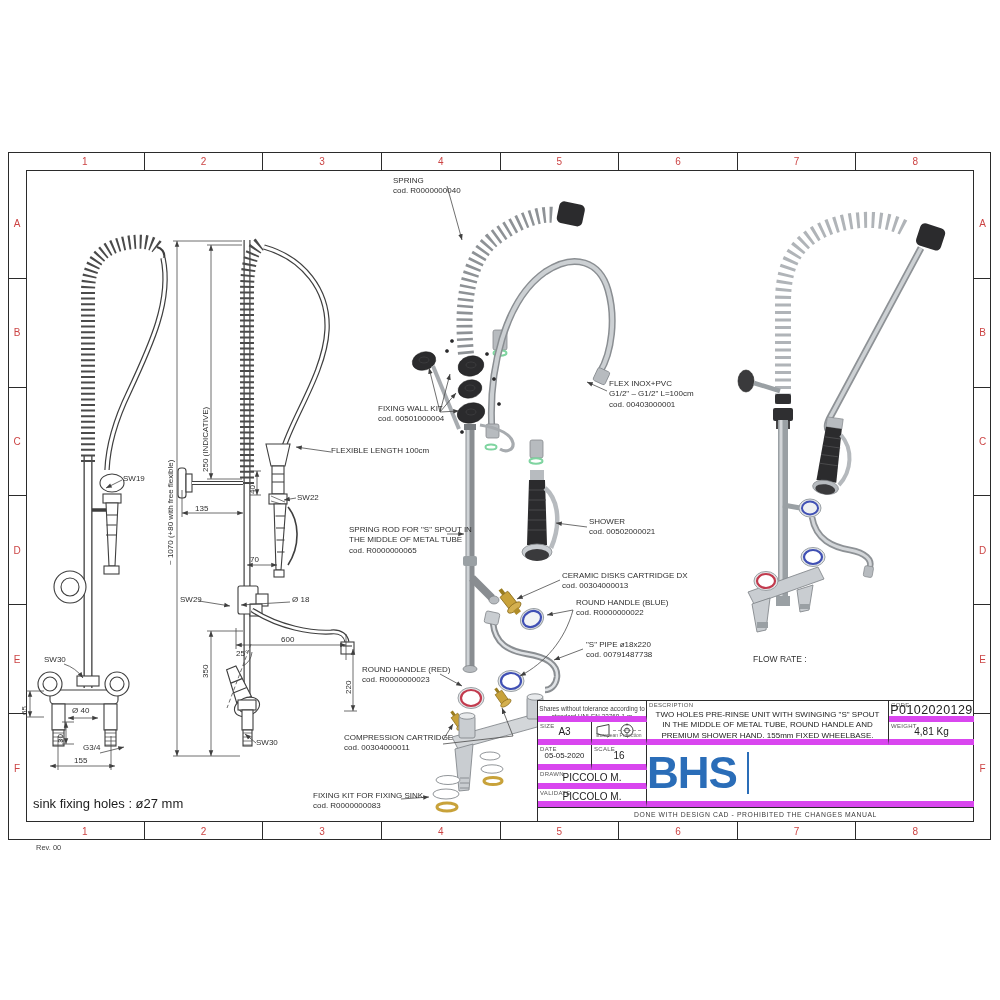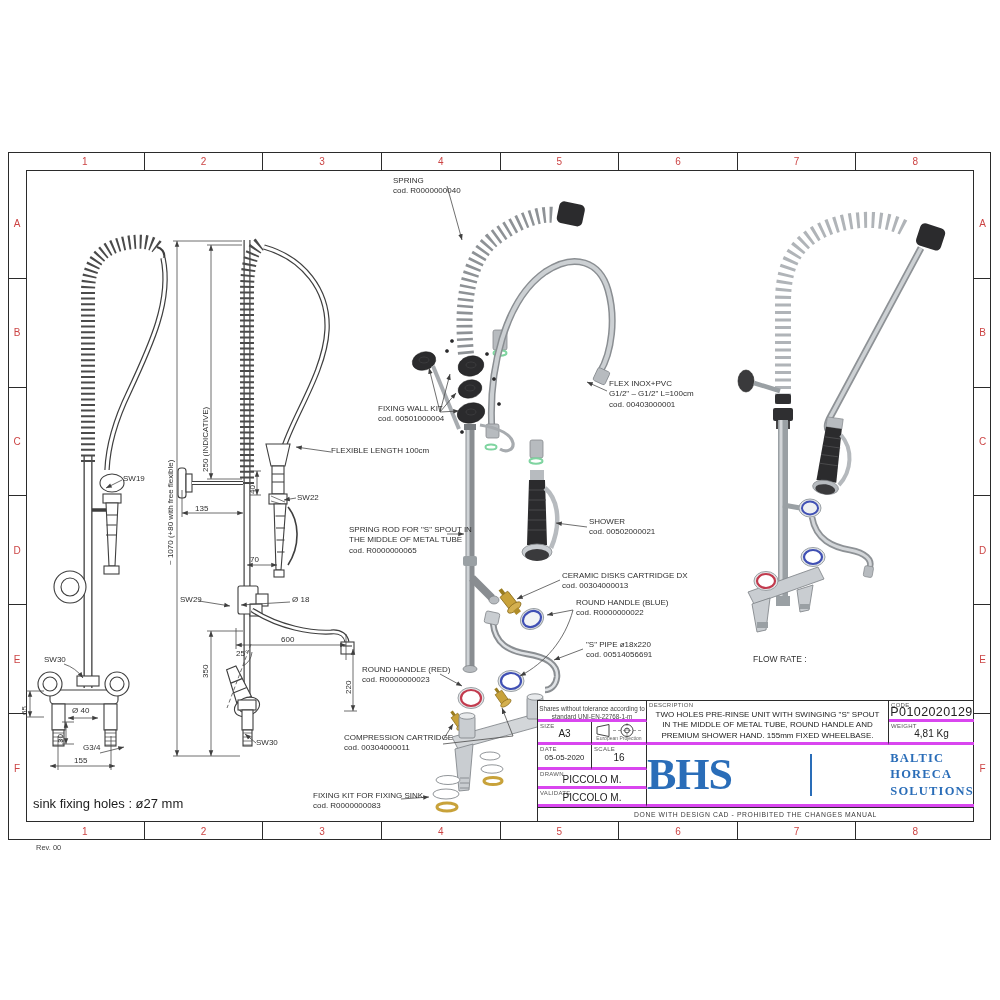--- a/index.html
+++ b/index.html
@@ -19,33 +19,33 @@
   .tv{transform:rotate(-90deg);transform-origin:0 0;}
   .ann{position:absolute;font-size:8px;line-height:1.3;color:#2f2f2f;white-space:nowrap;}
   .big-note{position:absolute;font-size:13px;color:#1c1c1c;}
   .rev{position:absolute;font-size:7.5px;color:#444;}
   .flow{position:absolute;font-size:8.5px;color:#2f2f2f;display:flex;gap:5px;line-height:1.25;}
   .flow .lines{display:flex;flex-direction:column;}
   
   .tb{position:absolute;left:537px;top:700px;width:437px;height:122px;
       border:1px solid #2b2b2b;box-sizing:border-box;background:#fff;}
   .tb .cell{position:absolute;box-sizing:border-box;border-right:1px solid #2b2b2b;
-      border-bottom:3px solid #d946ef;overflow:hidden;}
+      border-bottom:6px solid #d946ef;overflow:hidden;}
   .tb .lbl{position:absolute;top:1px;left:2px;font-size:6px;color:#555;letter-spacing:.3px;}
   .tb .val{position:absolute;left:0;width:100%;text-align:center;font-size:10px;color:#222;
       top:55%;transform:translateY(-50%);}
   .tb .tol{font-size:6.3px;color:#444;text-align:center;padding-top:4px;line-height:1.3;}
   .tb .desc-val{position:absolute;top:9px;left:0;width:100%;padding:0 7px;box-sizing:border-box;
       font-size:8px;line-height:1.3;text-align:center;color:#222;}
   .tb .code-val{font-size:12.5px;letter-spacing:.4px;top:62%;}
   .tb .footer{display:flex;align-items:center;justify-content:center;font-size:6.8px;
       color:#3a3a3a;letter-spacing:.6px;border:none;}
   .tb .projlabel{position:absolute;bottom:1px;left:0;width:100%;text-align:center;
       font-size:5px;color:#666;}
-  .logo{display:flex;align-items:center;justify-content:space-between;gap:10px;height:100%;font-family:Liberation Serif, serif;}
+  .logo{display:flex;align-items:center;justify-content:flex-start;gap:10px;height:100%;}
   .logo .bhs{font-size:44px;font-weight:bold;color:#2a6db8;letter-spacing:-1px;}
   .logo .divider{width:2px;height:42px;background:#2a6db8;}
   .logo .words{display:flex;flex-direction:column;font-size:12.5px;font-weight:bold;
       color:#2a6db8;letter-spacing:1.2px;line-height:1.3;}
 </style>
 </head>
 <body>
 
 <div class="frame" style="left:8px;top:152px;width:983px;height:688px;"></div>
 <div class="frame" style="left:26px;top:170px;width:948px;height:652px;"></div>
@@ -420,21 +420,21 @@
 <div class="ann" style="left:562px;top:571px;">
   <div>CERAMIC DISKS CARTRIDGE DX</div>
   <div>cod. 00304000013</div>
 </div>
 <div class="ann" style="left:576px;top:598px;">
   <div>ROUND HANDLE (BLUE)</div>
   <div>cod. R0000000022</div>
 </div>
 <div class="ann" style="left:586px;top:640px;">
   <div>"S" PIPE ø18x220</div>
-  <div>cod. 00514056691</div>
+  <div>cod. 00791487738</div>
 </div>
 <div class="ann" style="left:362px;top:665px;">
   <div>ROUND HANDLE (RED)</div>
   <div>cod. R0000000023</div>
 </div>
 <div class="ann" style="left:344px;top:733px;">
   <div>COMPRESSION CARTRIDGE</div>
   <div>cod. 00304000011</div>
 </div>
 <div class="ann" style="left:313px;top:791px;">
@@ -495,22 +495,17 @@
   </div>
   <div class="cell" style="left:351px;top:21px;width:85px;height:23px;border-right:none;">
     <span class="lbl">WEIGHT</span>
     <span class="val">4,81 Kg</span>
   </div>
 
   <div class="cell" style="left:109px;top:44px;width:327px;height:62px;border-right:none;">
     <div class="logo">
       <span class="bhs">BHS</span>
       <span class="divider"></span>
-      <span class="words">
-        <span>BALTIC</span>
-        <span>HORECA</span>
-        <span>SOLUTIONS</span>
-      </span>
     </div>
   </div>
 
   <div class="cell footer" style="left:0;top:106px;width:435px;height:14px;border-right:none;border-bottom:none;border-top:1px solid #2b2b2b;">DONE WITH DESIGN CAD - PROHIBITED THE CHANGES MANUAL</div>
 </div>
 
 </body></html>

